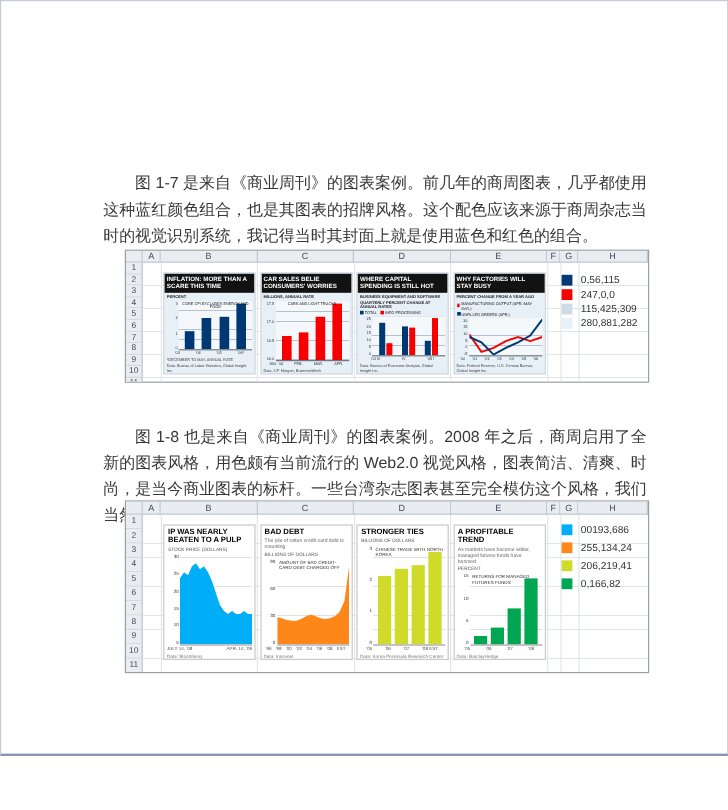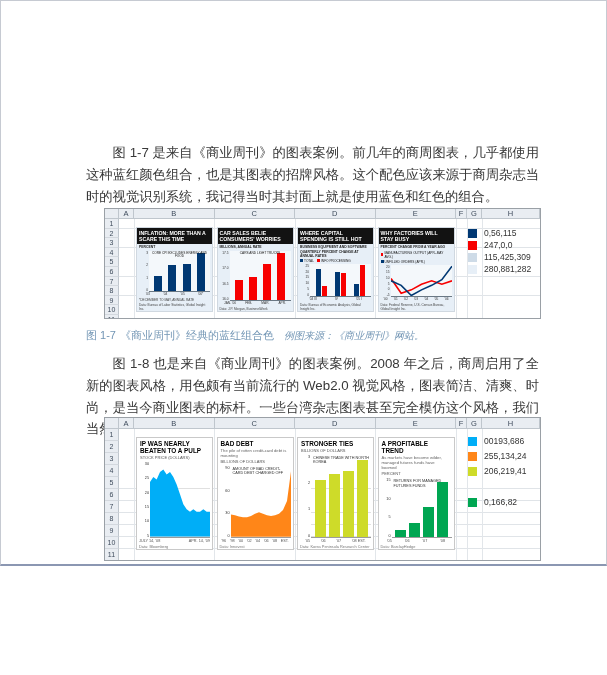--- a/index.html
+++ b/index.html
@@ -1,16 +1,16 @@
 <!DOCTYPE html>
 <html><head>
 <meta charset="utf-8">
 <style>
   html,body{margin:0;padding:0;background:#ffffff;}
-  .page{position:relative;width:607px;height:566px;box-sizing:border-box;background:#fff;
+  .page{position:relative;width:607px;height:630px;box-sizing:border-box;background:#fff;
         border:1px solid #c6cad2;border-bottom:2px solid #8b97b2;
         font-family:"Liberation Sans",sans-serif;overflow:hidden;}
   .para{position:absolute;left:85px;width:453px;margin:0;font-size:13.3px;line-height:1.64;
         color:#383838;text-align:justify;text-indent:2em;}
   #para1{top:141px;} #para2{top:352px;}
   .caption{position:absolute;left:85px;margin:0;color:#7396b5;font-size:11px;white-space:nowrap;}
   #cap17{top:327px;} #cap18{top:545px;}
   .capmain{margin-right:4px;}
   .capsrc{font-family:"Liberation Serif",serif;font-style:italic;font-size:10px;margin-left:6px;}
   .pagefooter{position:absolute;left:38px;top:628px;font-size:10.5px;color:#454545;letter-spacing:.3px;}
@@ -276,23 +276,20 @@
             </div>
             <div class="rgblegend" style="left: 349px; top: 45px;">
               <span class="rgbswatch" style="background: rgb(231, 239, 247);"></span>
               <span class="rgbtext">280,881,282</span>
             </div>
           </div>
         </div>
       </div>
     </div>
 
-  <p class="caption" id="cap17">
-    <span class="capmain">图 1-7</span><span class="capmain">《商业周刊》经典的蓝红组合色</span><span class="capsrc">例图来源：《商业周刊》网站。</span>
-  </p>
 
   <p class="para" id="para2">图 1-8 也是来自《商业周刊》的图表案例。2008 年之后，商周启用了全新的图表风格，用色颇有当前流行的 Web2.0 视觉风格，图表简洁、清爽、时尚，是当今商业图表的标杆。一些台湾杂志图表甚至完全模仿这个风格，我们当然也完全可以全盘学习。</p>
 
   <div class="shot" id="shot18">
       <div class="sheet">
         <div class="colheads">
           <div class="colhead" style="width: 14px; height: 11px; line-height: 11px;"></div>
           <div class="colhead" style="width: 15px; height: 11px; line-height: 11px;">A</div>
           <div class="colhead" style="width: 80.5px; height: 11px; line-height: 11px;">B</div>
           <div class="colhead" style="width: 80.5px; height: 11px; line-height: 11px;">C</div>
@@ -441,21 +438,21 @@
               <span class="rgbtext">00193,686</span>
             </div>
             <div class="rgblegend" style="left: 349px; top: 22px;">
               <span class="rgbswatch" style="background: rgb(255, 134, 24);"></span>
               <span class="rgbtext">255,134,24</span>
             </div>
             <div class="rgblegend" style="left: 349px; top: 37px;">
               <span class="rgbswatch" style="background: rgb(206, 219, 41);"></span>
               <span class="rgbtext">206,219,41</span>
             </div>
-            <div class="rgblegend" style="left: 349px; top: 68px;">
+            <div class="rgblegend" style="left: 349px; top: 52px;">
               <span class="rgbswatch" style="background: rgb(0, 166, 82);"></span>
               <span class="rgbtext">0,166,82</span>
             </div>
           </div>
         </div>
       </div>
     </div>
 
 
   <div class="pagefooter">

